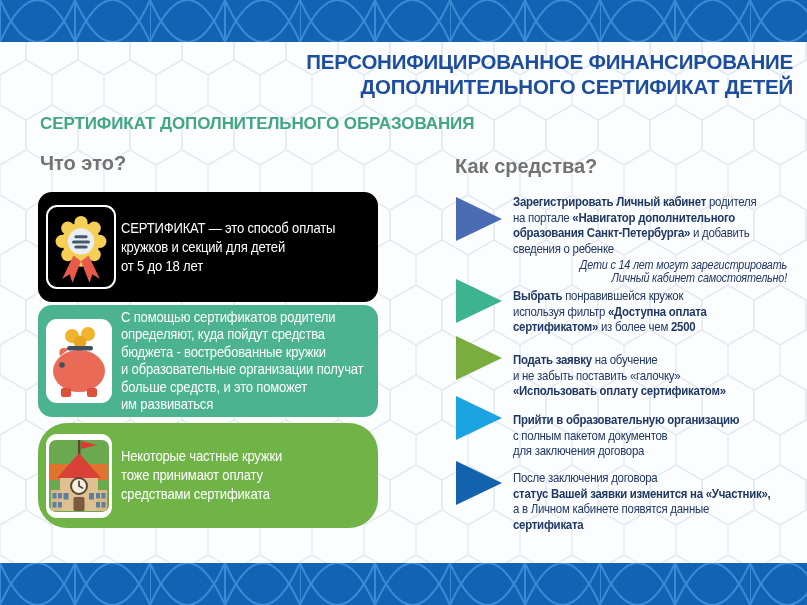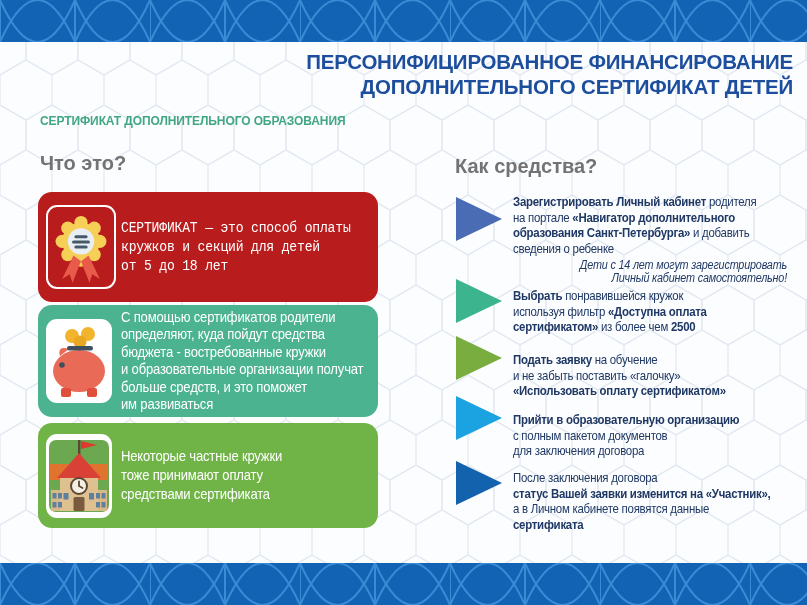--- a/index.html
+++ b/index.html
@@ -13,35 +13,35 @@
   .band-top{top:0;}
   .band-bottom{top:563px;}
 
   .page-title{
     position:absolute;top:49px;right:14px;z-index:2;text-align:right;
     color:#1d4e9e;font-weight:700;font-size:20.5px;line-height:25px;
     letter-spacing:-0.2px;
   }
   .subtitle{
     position:absolute;left:40px;top:114px;z-index:2;
-    color:#41a783;font-weight:700;font-size:12px;letter-spacing:-0.1px;
+    color:#41a783;font-weight:700;font-size:17px;letter-spacing:-0.1px;
   }
   .col-heading{
     position:absolute;z-index:2;color:#737373;font-weight:700;font-size:20px;
   }
   .h-what{left:40px;top:152px;}
   .h-how{left:455px;top:155px;}
 
   
   .card{
     position:absolute;left:38px;width:340px;z-index:2;border-radius:14px;
   }
   .card1{top:192px;height:110px;}
   .card2{top:305px;height:112px;}
-  .card3{top:423px;height:105px;}
+  .card3{top:423px;height:105px;border-radius:29px;}
   .tile{
     position:absolute;left:8px;top:50%;transform:translateY(-50%);
     border-radius:11px;
   }
   .tile-outline{width:70px;height:84px;border:2.5px solid #ffffff;box-sizing:border-box;}
   .tile-white{width:66px;height:84px;background:#ffffff;}
   .tile svg{display:block;width:100%;height:100%;}
   .card-text{
     position:absolute;left:83px;top:0;height:100%;width:262px;
     display:flex;flex-direction:column;justify-content:center;
@@ -118,21 +118,21 @@
 
   <div class="page-title">
     <div>ПЕРСОНИФИЦИРОВАННОЕ ФИНАНСИРОВАНИЕ</div>
     <div>ДОПОЛНИТЕЛЬНОГО СЕРТИФИКАТ ДЕТЕЙ</div>
   </div>
   <div class="subtitle">СЕРТИФИКАТ ДОПОЛНИТЕЛЬНОГО ОБРАЗОВАНИЯ</div>
 
   <div class="col-heading h-what">Что это?</div>
   <div class="col-heading h-how">Как средства?</div>
 
-  <div class="card card1" style="background: #b91c1c; font-family: Liberation Mono, monospace;">
+  <div class="card card1" style="background: #000000;">
     <div class="tile tile-outline">
       <svg viewBox="0 0 70 84">
         <g fill="#f6cf57">
           <circle cx="35" cy="16" r="7"></circle>
             <circle cx="49" cy="22" r="7"></circle>
             <circle cx="55" cy="36" r="7"></circle>
           <circle cx="49" cy="50" r="7"></circle>
             <circle cx="35" cy="56" r="7"></circle>
             <circle cx="21" cy="50" r="7"></circle>
           <circle cx="15" cy="36" r="7"></circle>

